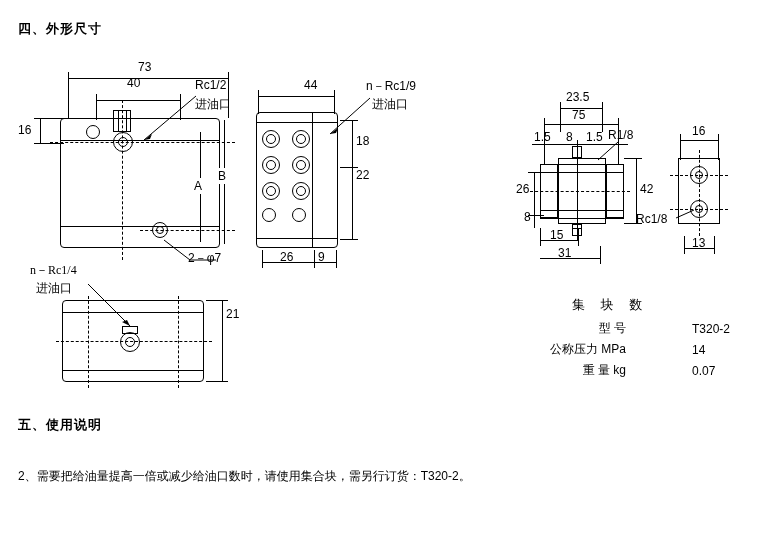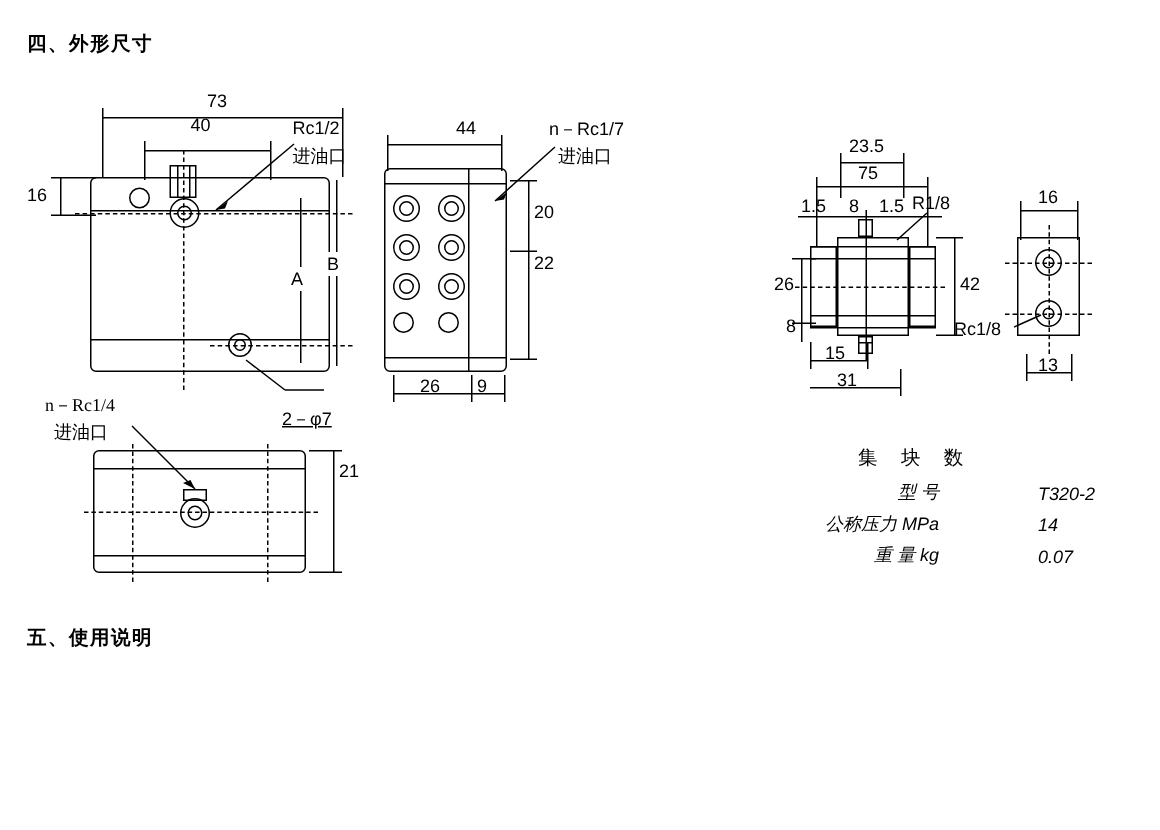--- a/index.html
+++ b/index.html
@@ -82,21 +82,21 @@
   <div class="abs vline line" style="left:200px;top:132px;height:110px;"></div>
   <div class="abs txt" style="left:192px;top:178px;background:#fff;padding:1px 2px;">A</div>
 
   <div class="abs vline line" style="left:224px;top:120px;height:124px;"></div>
   <div class="abs txt" style="left:216px;top:168px;background:#fff;padding:1px 2px;">B</div>
 
   <svg class="abs" style="left:160px;top:238px;" width="60" height="26">
     <line x1="4" y1="2" x2="30" y2="22" stroke="#000" stroke-width="1"></line>
     <line x1="30" y1="22" x2="56" y2="22" stroke="#000" stroke-width="1"></line>
   </svg>
-  <div class="abs txt" style="left:188px;top:271px;text-decoration:underline;">2－φ7</div>
+  <div class="abs txt" style="left:188px;top:250px;">2－φ7</div>
 
   <div class="abs rect-r" style="left:256px;top:112px;width:82px;height:136px;"></div>
   <div class="abs hline line" style="left:256px;top:122px;width:82px;"></div>
   <div class="abs hline line" style="left:256px;top:238px;width:82px;"></div>
   <div class="abs vline line" style="left:312px;top:112px;height:136px;"></div>
 
   <div class="abs circ" style="left:262px;top:130px;width:18px;height:18px;"></div>
   <div class="abs circ" style="left:266px;top:134px;width:10px;height:10px;"></div>
   <div class="abs circ" style="left:292px;top:130px;width:18px;height:18px;"></div>
   <div class="abs circ" style="left:296px;top:134px;width:10px;height:10px;"></div>
@@ -116,27 +116,27 @@
 
   <div class="abs hline line" style="left:258px;top:96px;width:76px;"></div>
   <div class="abs vline line" style="left:258px;top:90px;height:24px;"></div>
   <div class="abs vline line" style="left:334px;top:90px;height:24px;"></div>
   <div class="abs txt" style="left:288px;top:78px;margin-left:16px;">44</div>
 
   <svg class="abs" style="left:322px;top:96px;" width="60" height="42">
     <line x1="48" y1="2" x2="8" y2="38" stroke="#000" stroke-width="1"></line>
     <polygon points="8,38 16,32 14,37" fill="#000"></polygon>
   </svg>
-  <div class="abs txt" style="left:366px;top:78px;">n－Rc1/7</div>
+  <div class="abs txt" style="left:366px;top:78px;">n－Rc1/9</div>
   <div class="abs txt" style="left:372px;top:96px;">进油口</div>
 
   <div class="abs vline line" style="left:352px;top:120px;height:48px;"></div>
   <div class="abs hline line" style="left:340px;top:120px;width:18px;"></div>
   <div class="abs hline line" style="left:340px;top:167px;width:18px;"></div>
-  <div class="abs txt" style="left:356px;top:134px;">20</div>
+  <div class="abs txt" style="left:356px;top:134px;">18</div>
 
   <div class="abs vline line" style="left:352px;top:168px;height:72px;"></div>
   <div class="abs hline line" style="left:340px;top:239px;width:18px;"></div>
   <div class="abs txt" style="left:356px;top:168px;">22</div>
 
   <div class="abs hline line" style="left:262px;top:262px;width:52px;"></div>
   <div class="abs vline line" style="left:262px;top:250px;height:18px;"></div>
   <div class="abs vline line" style="left:314px;top:250px;height:18px;"></div>
   <div class="abs txt" style="left:280px;top:250px;">26</div>
   <div class="abs hline line" style="left:314px;top:262px;width:22px;"></div>
@@ -241,32 +241,33 @@
   <div class="abs vline line" style="left:714px;top:236px;height:18px;"></div>
   <div class="abs txt" style="left:692px;top:236px;">13</div>
 
   <div class="abs txt" style="left:636px;top:212px;">Rc1/8</div>
   <svg class="abs" style="left:676px;top:206px;" width="22" height="14">
     <line x1="0" y1="12" x2="18" y2="4" stroke="#000" stroke-width="1"></line>
   </svg>
 
   <div class="abs txt spaced" style="left:572px;top:296px;font-size:13px;">集 块 数</div>
 
-  <table class="abs tbl" style="left:500px;top:318px;border-collapse:collapse;font-style:italic;">
+  <table class="abs tbl" style="left:500px;top:318px;border-collapse:collapse;">
     <tbody>
       <tr>
         <td style="text-align:right;width:120px;">型  号</td>
         <td style="text-align:center;padding-left:60px;margin-top:33px;">T320-2</td>
       </tr>
       <tr>
         <td style="text-align:right;">公称压力 MPa</td>
         <td style="text-align:left;padding-left:60px;">14</td>
       </tr>
       <tr>
         <td style="text-align:right;">重  量 kg</td>
         <td style="text-align:left;padding-left:60px;">0.07</td>
       </tr>
     </tbody>
   </table>
 
   <div class="abs hd" style="left:18px;top:416px;">五、使用说明</div>
+  <div class="abs txt" style="left:18px;top:468px;">2、需要把给油量提高一倍或减少给油口数时，请使用集合块，需另行订货：T320-2。</div>
 
 </div>
 
 </body></html>

